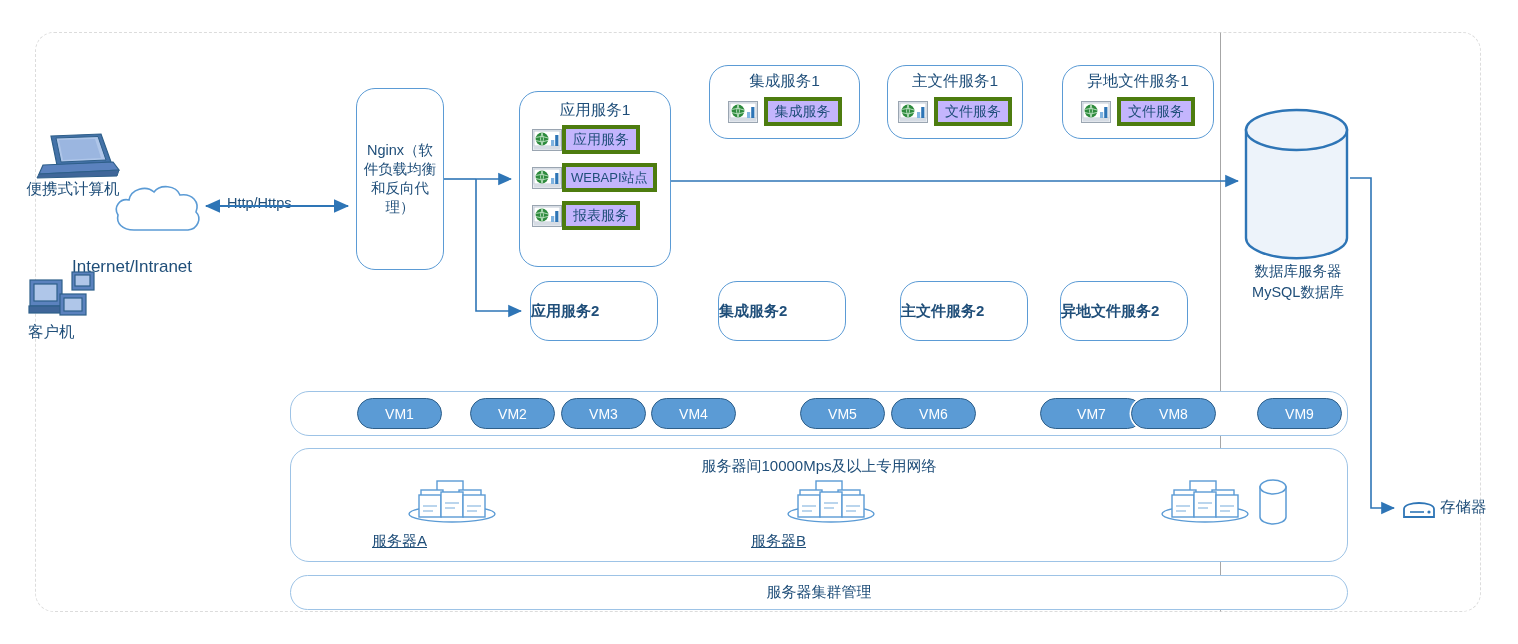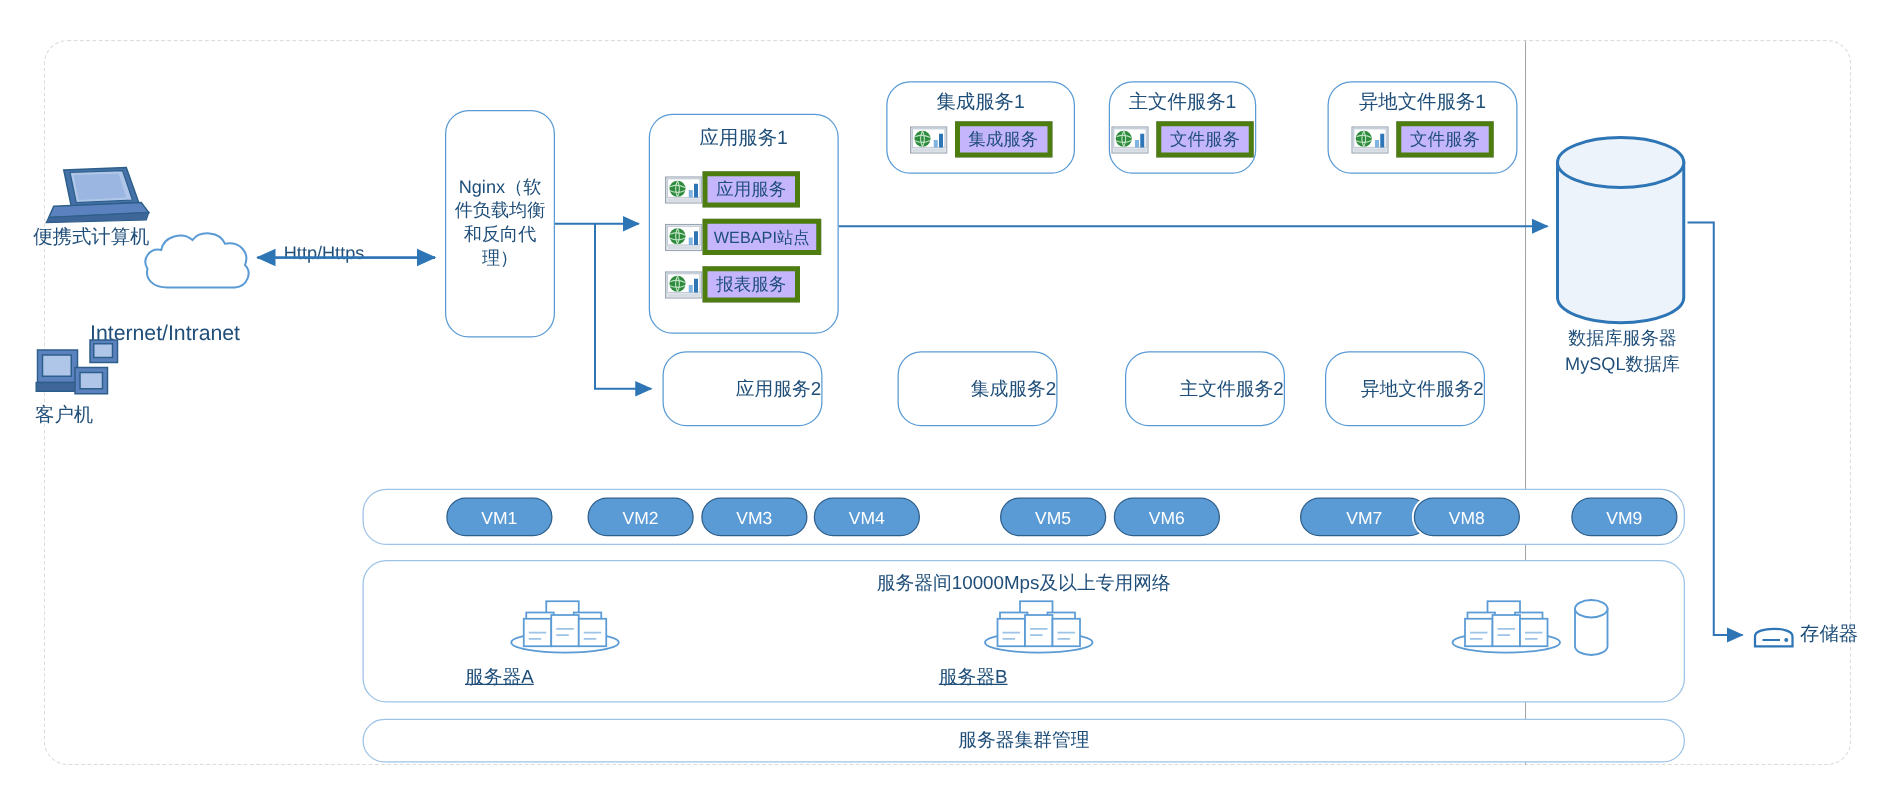--- a/index.html
+++ b/index.html
@@ -28,43 +28,44 @@
     border:1.5px solid #5B9BD5;
     background:#ffffff;
     display:flex;
     align-items:center;
     justify-content:center;
     color:#1F4E79;
     text-align:center;
   }
   .box-title{
     width:100%;
-    text-align:right;
+    text-align:left;
     color:#1F4E79;
     font-size:15px;
+    font-weight:bold;
   }
   
   .lbl{
     color:#1F4E79;
     white-space:nowrap;
   }
   
   .nginx{
     left:356px; top:88px; width:88px; height:182px;
     display:flex;align-items:center;justify-content:center;
     font-size:14.5px; line-height:1.32;
     padding:4px 3px;
   }
   
   .appsvc1{
     left:519px; top:91px; width:152px; height:176px;
     display:block; padding:8px 0 0 0;
   }
   .appsvc1 .hdr{
-    font-size:15.5px; text-align:center; margin-bottom:16px; color:#1F4E79;
+    font-size:15.5px; text-align:center; margin-bottom:4px; color:#1F4E79;
   }
   .svc-row{
     display:flex; align-items:center; gap:0;
     margin:0 0 9px 12px;
   }
   .iis-icon{
     width:30px;height:22px;display:block;flex:0 0 auto;
   }
   .svc-chip{
     border:4px solid #4d7c0f;
@@ -249,21 +250,21 @@
           <path d="M4.2,8.4 Q10,6 16,9 M4,11.6 Q10,14.4 16,11.4 M10,3.6 Q7,10 10,16.4 M10,3.6 Q13,10 10,16.4" stroke="#BFE3C4" stroke-width="0.9" fill="none"></path>
           <rect x="19" y="11" width="3.2" height="6" fill="#7FB3E0"></rect>
           <rect x="23.2" y="6" width="3.2" height="11" fill="#2E75B6"></rect>
           <rect x="2" y="18" width="26" height="2.4" fill="#D6DCE4"></rect>
         </svg>
       </span>
       <span class="svc-chip">集成服务</span>
     </div>
   </div>
 
-  <div class="abs box topbox" style="left:887px;width:118px;">
+  <div class="abs box topbox" style="left:887px;width:136px;">
     <div class="hdr">主文件服务1</div>
     <div class="inner">
       <span class="iis-icon">
         <svg viewBox="0 0 30 22" width="30" height="22">
           <rect x="0.5" y="0.5" width="29" height="21" fill="#E9EDF2" stroke="#9AA5B1"></rect>
           <rect x="2" y="2" width="26" height="15" fill="#FFFFFF" stroke="#C4CCD6"></rect>
           <circle cx="10" cy="10" r="6.4" fill="#2E8B3D"></circle>
           <path d="M4.2,8.4 Q10,6 16,9 M4,11.6 Q10,14.4 16,11.4 M10,3.6 Q7,10 10,16.4 M10,3.6 Q13,10 10,16.4" stroke="#BFE3C4" stroke-width="0.9" fill="none"></path>
           <rect x="19" y="11" width="3.2" height="6" fill="#7FB3E0"></rect>
           <rect x="23.2" y="6" width="3.2" height="11" fill="#2E75B6"></rect>

